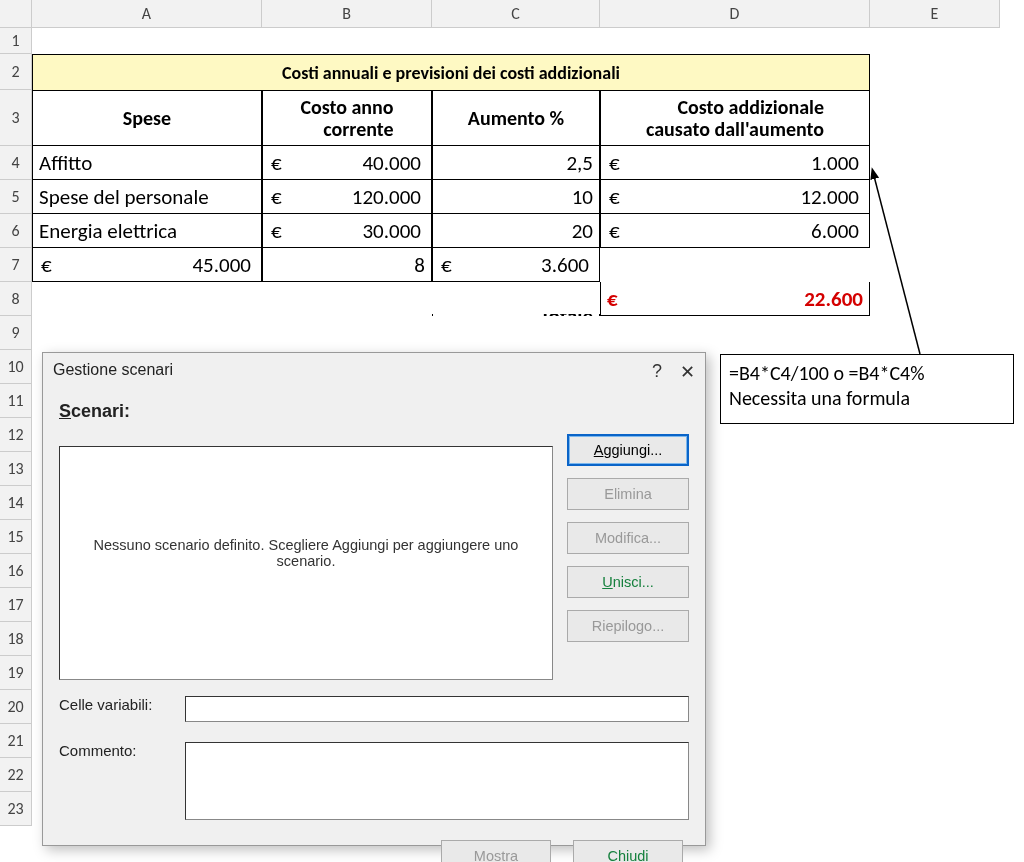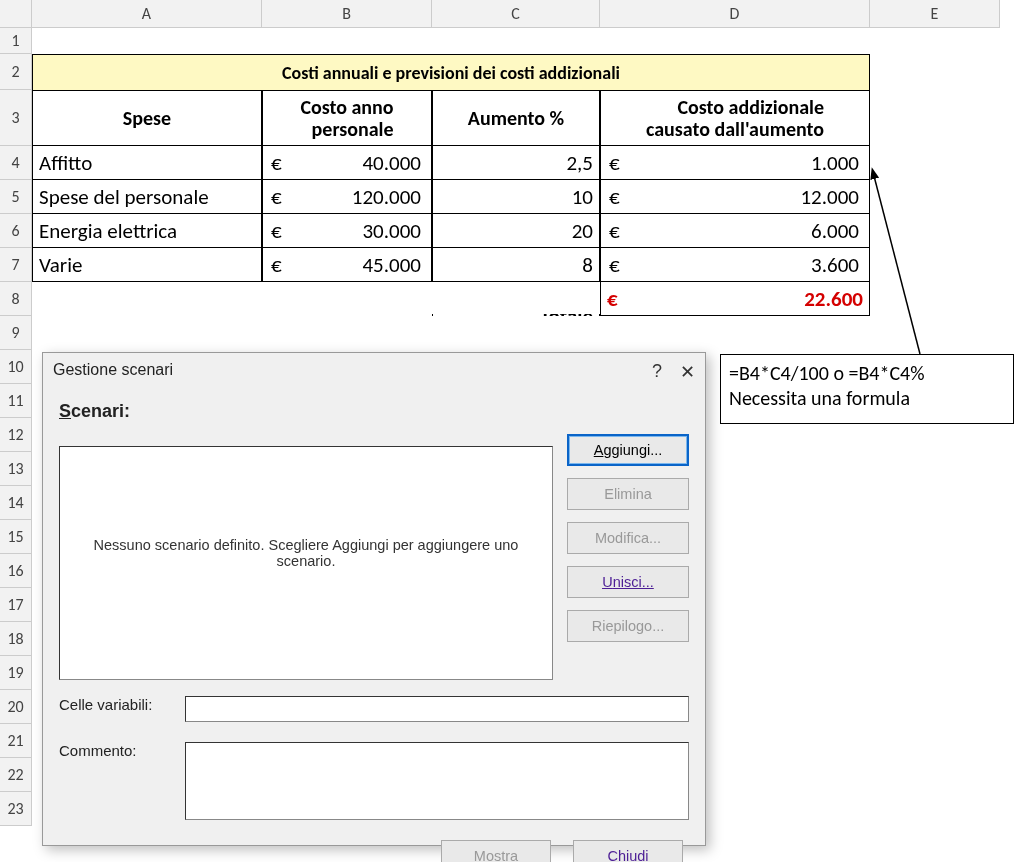--- a/index.html
+++ b/index.html
@@ -143,21 +143,21 @@
     font-family: inherit;
     color: #999;
     cursor: default;
   }
   .dlg-btn .ul { text-decoration: underline; }
   .dlg-btn.primary {
     color: #000;
     border: 2px solid #0a64c8;
     box-shadow: 0 0 0 1px #7ab7ee inset;
   }
-  .dlg-btn.active { color: #4c1d95; text-decoration: underline; }
+  .dlg-btn.active { color: #15803d; }
   .dlg-fields { margin-top: 16px; display: grid; grid-template-columns: 118px 1fr; gap: 20px 8px; align-items: start; }
   .dlg-fields input[type=text] {
     height: 26px; border: 1px inset #888; background: #fff; width: 100%;
   }
   .dlg-fields textarea {
     height: 78px; border: 1px inset #888; background: #fff; width: 100%; resize: none;
   }
   .dlg-footer {
     display: flex; justify-content: flex-end; gap: 22px; padding: 10px 22px 14px 16px;
   }
@@ -208,21 +208,21 @@
 <div class="row-wrap title-row" style="grid-auto-rows:36px">
   <div class="rowhdr">2</div>
   <div class="cell merged">Costi annuali e previsioni dei costi addizionali</div>
   <div class="cell empty-cell"></div>
 </div>
 
 <div class="row-wrap table-head" style="grid-auto-rows:56px">
   <div class="rowhdr">3</div>
   <div class="cell">Spese</div>
   <div class="cell">Costo anno
-personale</div>
+corrente</div>
   <div class="cell">Aumento %</div>
   <div class="cell">Costo addizionale
 causato dall'aumento</div>
   <div class="cell empty-cell" style="border:none"></div>
 </div>
 
 <div id="data-rows">
     <div class="row-wrap data-row" style="grid-auto-rows: 34px;">
     <div class="rowhdr">4</div>
     <div class="cell label">Affitto</div>
@@ -260,21 +260,20 @@
       </div>
     <div class="cell pct">20</div>
     <div class="cell money">
         <span class="cur">€</span>
         <span class="val">6.000</span>
       </div>
     <div class="cell empty-cell" style="border:none"></div>
   </div>
     <div class="row-wrap data-row" style="grid-auto-rows: 34px;">
     <div class="rowhdr">7</div>
-    <div class="cell label">Varie</div>
     <div class="cell money">
         <span class="cur">€</span>
         <span class="val">45.000</span>
       </div>
     <div class="cell pct">8</div>
     <div class="cell money">
         <span class="cur">€</span>
         <span class="val">3.600</span>
       </div>
     <div class="cell empty-cell" style="border:none"></div>

